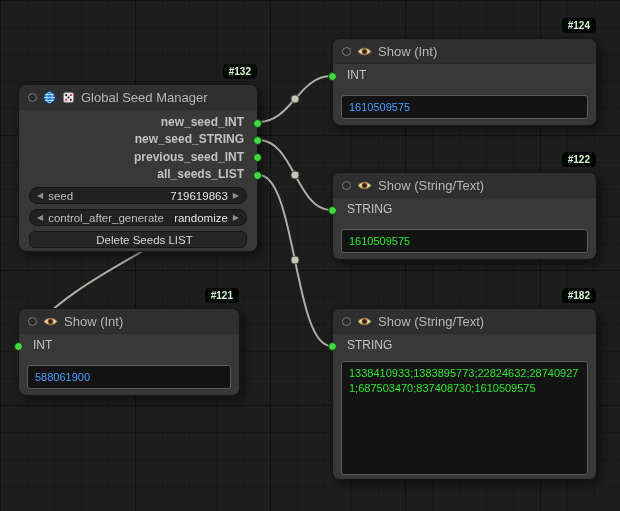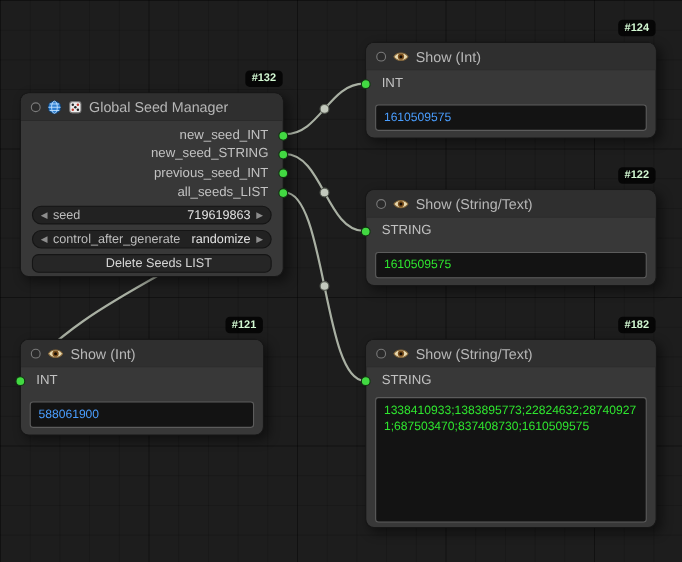--- a/index.html
+++ b/index.html
@@ -32,21 +32,21 @@
     display:flex;align-items:center;gap:6px;padding:0 9px;
     color:#b6b6b6;font-size:13px;border-bottom:1px solid #2a2a2a;
   }
   .cdot{width:9px;height:9px;border-radius:50%;border:1.5px solid #7a7a7a;background:#2a2a2a;box-sizing:border-box;flex:0 0 auto;}
   .icon{display:flex;align-items:center;flex:0 0 auto;}
   .title-text{white-space:nowrap;}
   .out-row{
     display:flex;justify-content:flex-end;align-items:center;
     height:17.5px;padding-right:13px;color:#c2c2c2;font-size:12px;
   }
-  .outs{position:absolute;left:0;right:0;top:28px;}
+  .outs{position:absolute;left:0;right:0;top:28px;font-weight:bold;}
   .slot{
     position:absolute;width:9px;height:9px;border-radius:50%;
     background:#42d942;border:1px solid #113311;box-sizing:border-box;
   }
   .slot.out{right:-5px;}
   .slot.in{left:-5px;}
   .in-label{position:absolute;left:14px;color:#c2c2c2;font-size:12px;}
   .widget{
     position:absolute;left:10px;right:10px;height:17px;
     background:#222;border:1px solid #151515;border-radius:9px;

